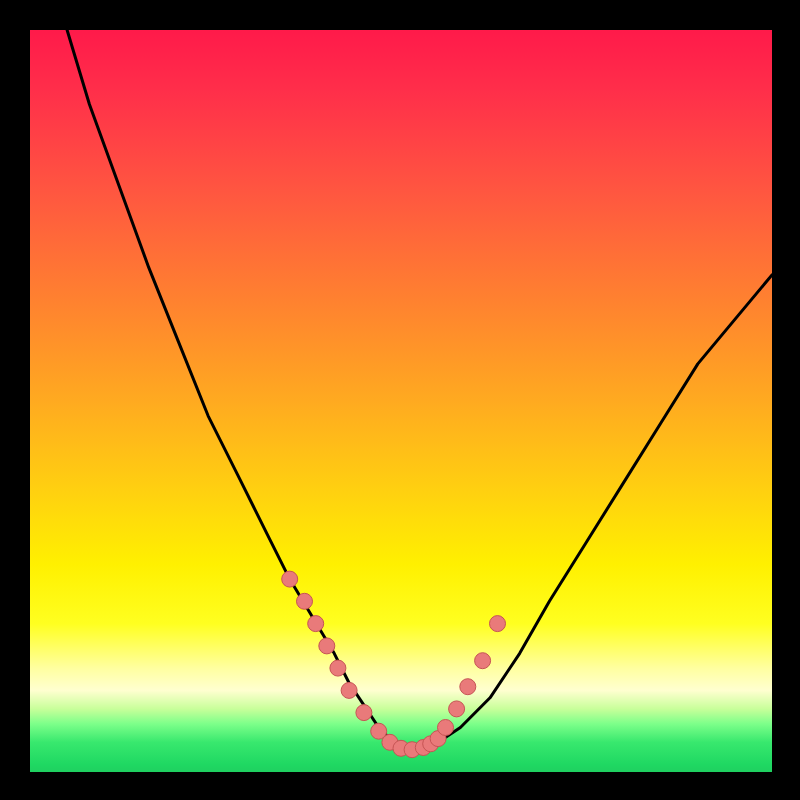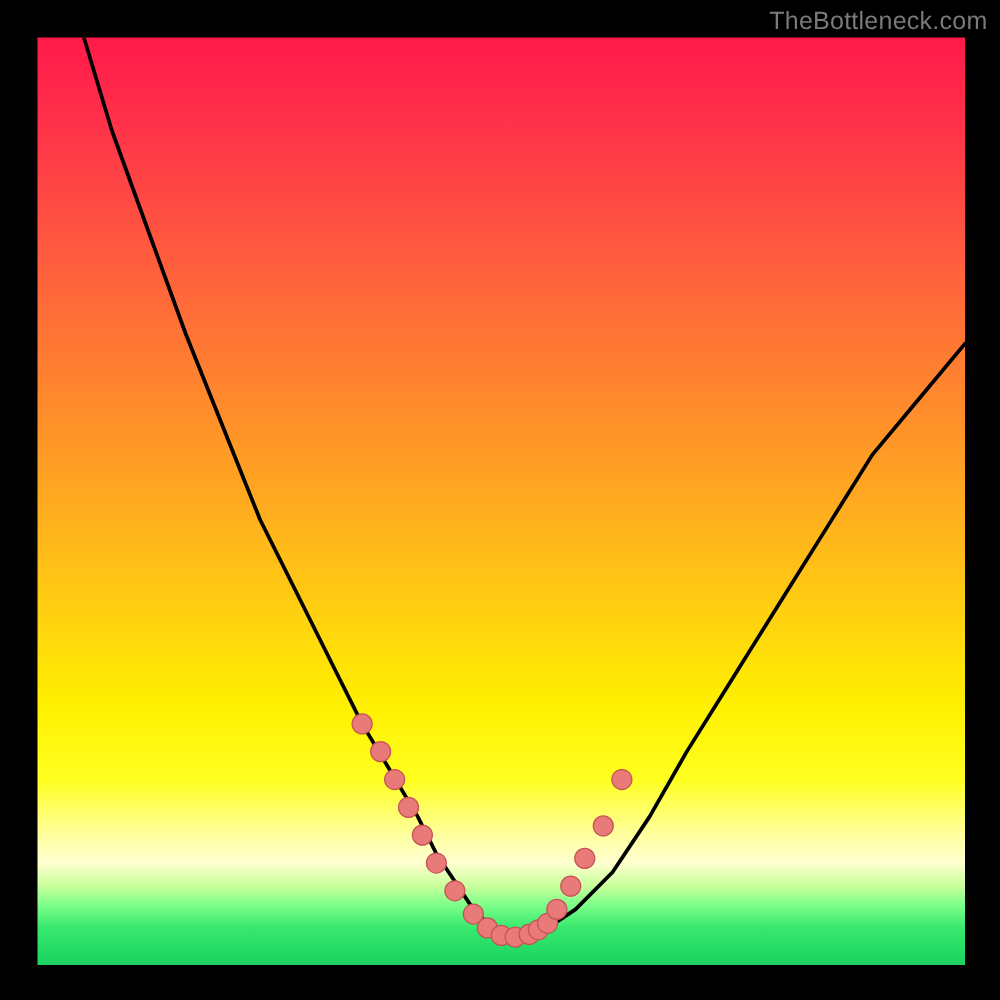--- a/index.html
+++ b/index.html
@@ -59,21 +59,20 @@
     left: 0;
     top: 0;
     width: 742px;
     height: 742px;
   }
 </style>
 </head>
 <body>
 
 <div class="frame">
-  <div class="watermark">TheBottleneck.com</div>
 
   <div class="plot">
     <svg class="overlay" viewBox="0 0 742 742" preserveAspectRatio="none">
       <g id="curve-group">
           <path d="M37.1 0.0 L59.4 74.2 L89.0 155.8 L118.7 237.4 L148.4 311.6 L178.1 385.8 L207.8 445.2 L237.4 504.6 L259.7 549.1 L282.0 586.2 L304.2 623.3 L319.1 653.0 L333.9 675.2 L348.7 697.5 L363.6 712.3 L378.4 719.7 L393.3 719.7 L408.1 712.3 L430.4 697.5 L460.0 667.8 L489.7 623.3 L519.4 571.3 L556.5 512.0 L593.6 452.6 L630.7 393.3 L667.8 333.9 L704.9 289.4 L742.0 244.9" fill="none" stroke="#000000" stroke-width="3" stroke-linecap="round" stroke-linejoin="round"></path>
         </g>
       <g id="marker-group">
           <circle cx="259.7" cy="549.1" r="8" fill="#e97a7a" stroke="#c65454" stroke-width="1"></circle>
           <circle cx="274.5" cy="571.3" r="8" fill="#e97a7a" stroke="#c65454" stroke-width="1"></circle>
           <circle cx="285.7" cy="593.6" r="8" fill="#e97a7a" stroke="#c65454" stroke-width="1"></circle>

